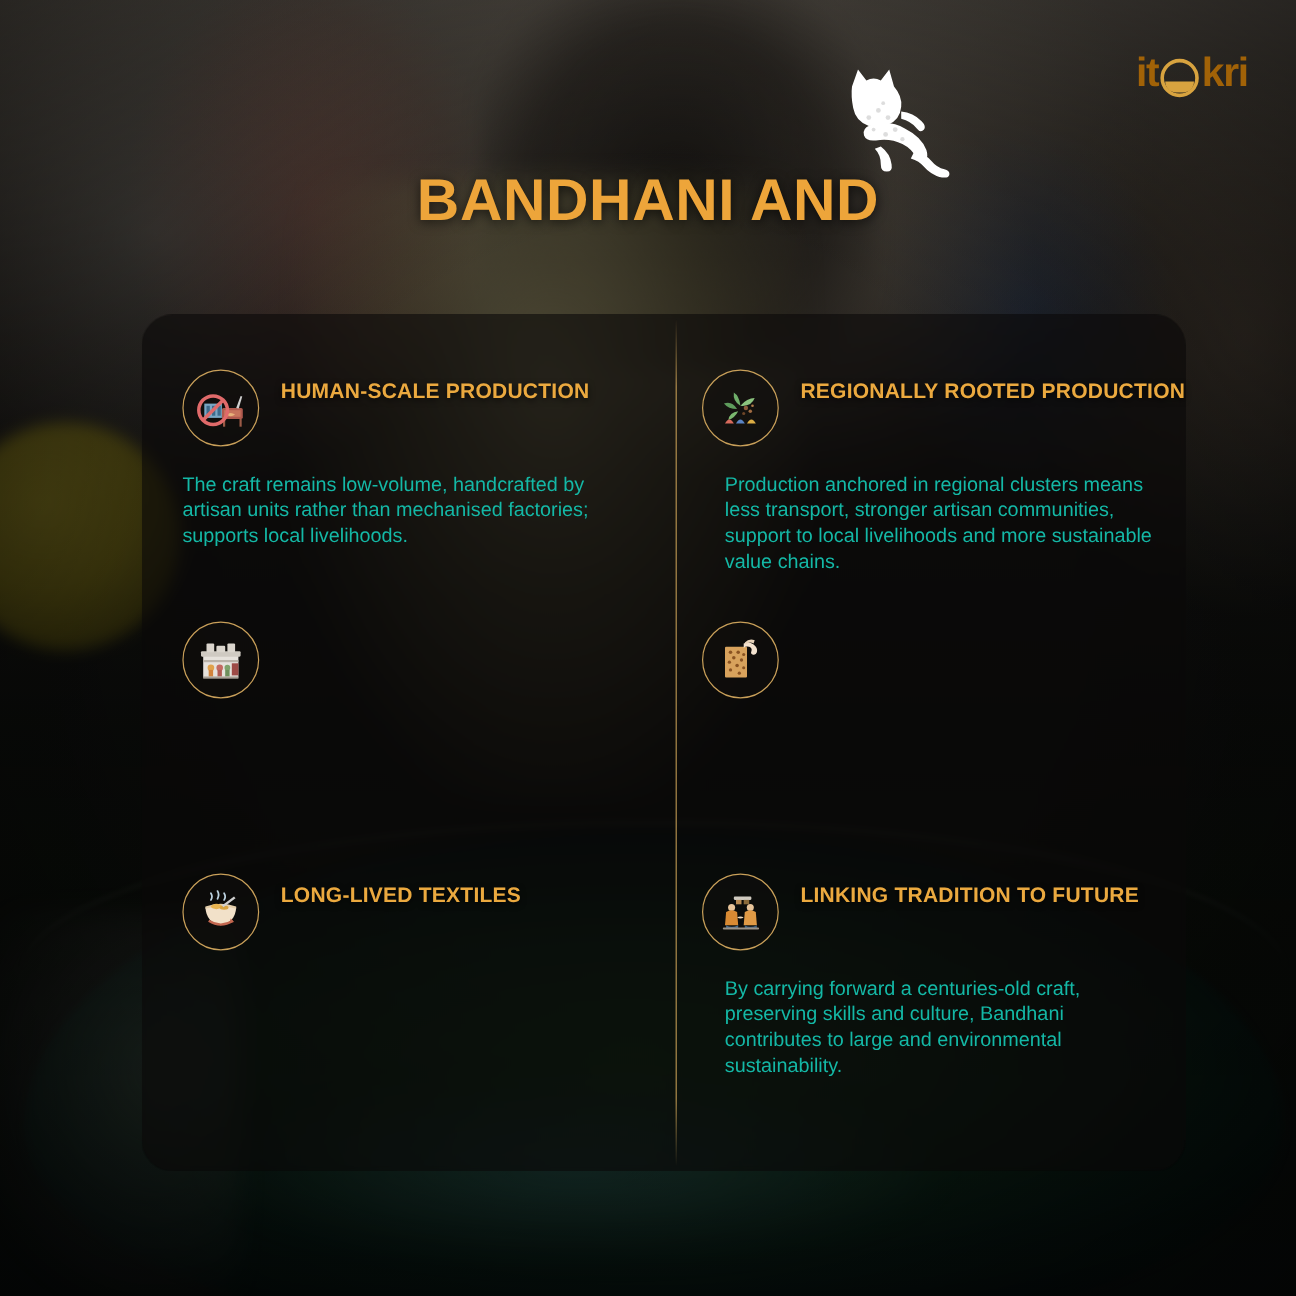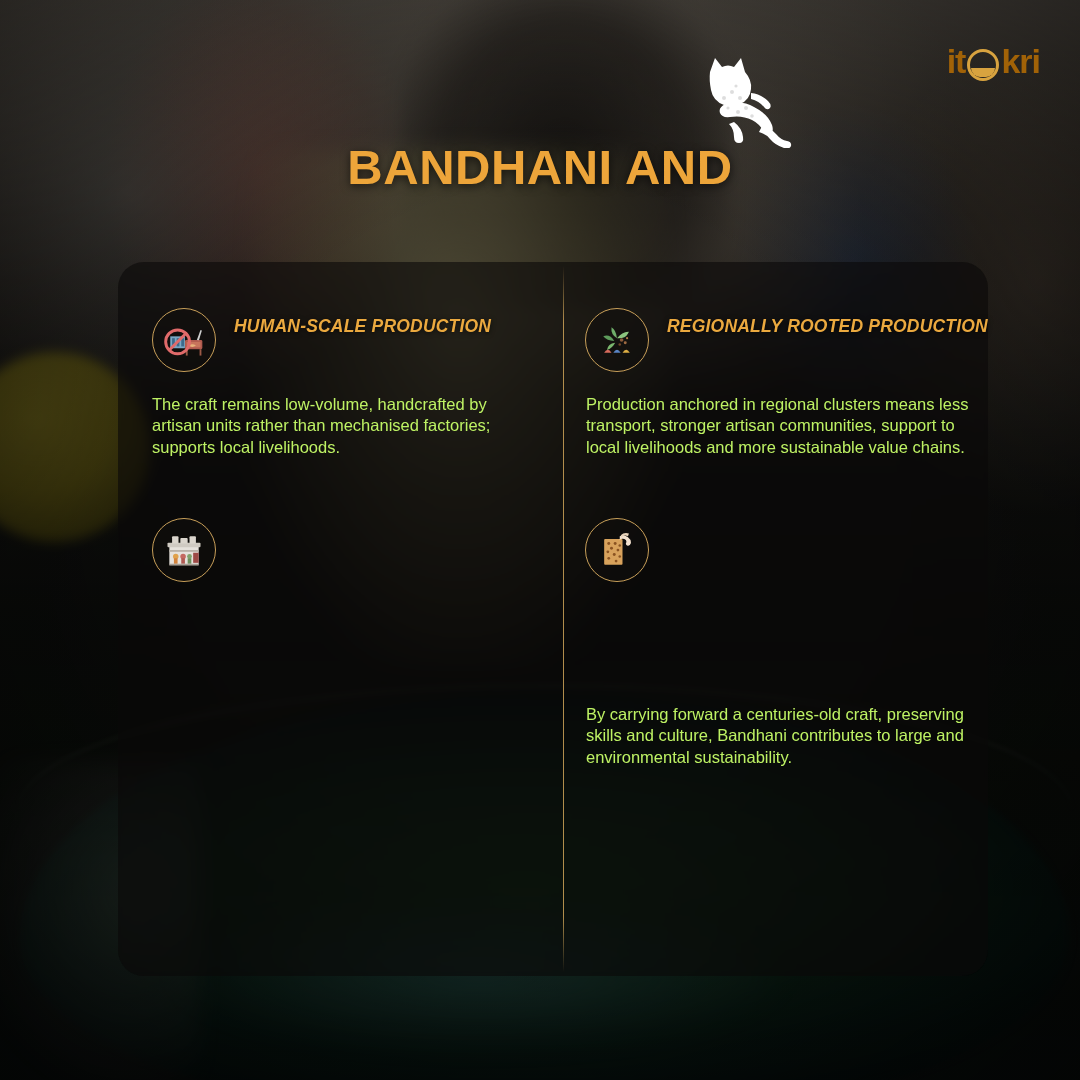--- a/index.html
+++ b/index.html
@@ -132,28 +132,27 @@
     flex:0 0 auto;width:62px;height:62px;border-radius:50%;
     border:1.5px solid #c9a05a;
     background:rgba(16,14,12,.55);
     display:flex;align-items:center;justify-content:center;
     overflow:hidden;
   }
   .card-title{
     font-size:17.5px;font-weight:700;line-height:1.2;letter-spacing:.2px;
     color:#eba93f;text-transform:uppercase;padding-top:8px;
     text-shadow:0 1px 5px rgba(0,0,0,.7);
-    font-style:italic;
   }
   .card-body{
-    font-size:16.5px;line-height:1.30;color:#bef264;
+    font-size:16.5px;line-height:1.30;color:#14b8a6;
     padding-top:22px;
   }
   .col-l .card-body{padding-left:34px;padding-right:26px;}
-  .col-r .card-body{padding-left:23px;padding-right:18px;}
+  .col-r .card-body{padding-left:13px;padding-right:18px;margin-left:28px;}
 </style>
 </head>
 <body>
 
 <div class="stage">
 
   <div class="bg">
     <div class="bg-base"></div>
     <div class="bg-head"></div>
     <div class="bg-shirt"></div>
@@ -287,20 +286,57 @@
                 <circle cx="23" cy="36" r="1.5"></circle>
             </g>
             <path d="M27 9 q5 -2 9 1 q4 3 3 7 q-1 3 -4 2 q-2 -1 -1 -3 q1 -3 -2 -4 q-3 -1 -5 1 z" fill="#f3e2cf"></path>
             <path d="M28 8 q4 -4 9 -2 l-1 3 q-4 -2 -7 1z" fill="#e8d3ba"></path>
           </svg>
         </div>
       </div>
     </div>
 
     <div class="card col-l">
+      <div class="card-head">
+        <div class="icon-badge">
+          <svg viewBox="0 0 48 48" width="44" height="44">
+            <g stroke="#bcd2e0" stroke-width="1.6" fill="none" stroke-linecap="round">
+              <path d="M15 13 q2 -3 0 -6"></path>
+              <path d="M21 12 q2 -4 0 -7"></path>
+              <path d="M27 13 q2 -3 0 -6"></path>
+            </g>
+            <path d="M10 20 q14 -5 28 0 q-1 14 -14 16 q-13 -2 -14 -16z" fill="#f2e1c9"></path>
+            <path d="M10 19 q14 -5 28 0 l0 2 q-14 -4 -28 0z" fill="#e3cda9"></path>
+            <ellipse cx="20" cy="19" rx="5" ry="2.4" fill="#e8b451"></ellipse>
+            <ellipse cx="27" cy="20" rx="4" ry="2" fill="#d8a33f"></ellipse>
+            <path d="M25 18 l11 -8 1.4 1.6 -11 8z" fill="#cfcfcf"></path>
+            <path d="M13 32 q11 7 22 0" stroke="#c2664f" stroke-width="2" fill="none"></path>
+            <path d="M33 30 l3 3 -4 1z" fill="#c2664f"></path>
+          </svg>
+        </div>
+        <div class="card-title">LONG-LIVED TEXTILES</div>
+      </div>
     </div>
 
     <div class="card col-r">
+      <div class="card-head">
+        <div class="icon-badge">
+          <svg viewBox="0 0 48 48" width="44" height="44">
+            <rect x="18" y="10" width="16" height="3" rx="1" fill="#cfcac0"></rect>
+            <rect x="20" y="13" width="5" height="4" fill="#b88a52"></rect>
+            <rect x="27" y="13" width="5" height="4" fill="#8a6a3a"></rect>
+            <circle cx="16" cy="20" r="3.2" fill="#e8c49a"></circle>
+            <path d="M11 24 q5 -3 10 0 l1 12 -12 0z" fill="#d98a33"></path>
+            <path d="M11 36 q5 3 11 0 l0 3 -11 0z" fill="#4a6a8a"></path>
+            <circle cx="33" cy="20" r="3.2" fill="#e8c49a"></circle>
+            <path d="M28 24 q5 -3 10 0 l1 12 -12 0z" fill="#e09a46"></path>
+            <path d="M28 36 q5 3 11 0 l0 3 -11 0z" fill="#3f5f7e"></path>
+            <path d="M21 29 q3 -2 6 0 q-3 2 -6 0z" fill="#f0dcc0"></path>
+            <rect x="8" y="38" width="33" height="2" rx="1" fill="#9a9287"></rect>
+          </svg>
+        </div>
+        <div class="card-title">LINKING TRADITION TO FUTURE</div>
+      </div>
       <div class="card-body">By carrying forward a centuries-old craft, preserving skills and culture, Bandhani contributes to large and environmental sustainability.</div>
     </div>
 
   </div>
 </div>
 
 </body></html>

